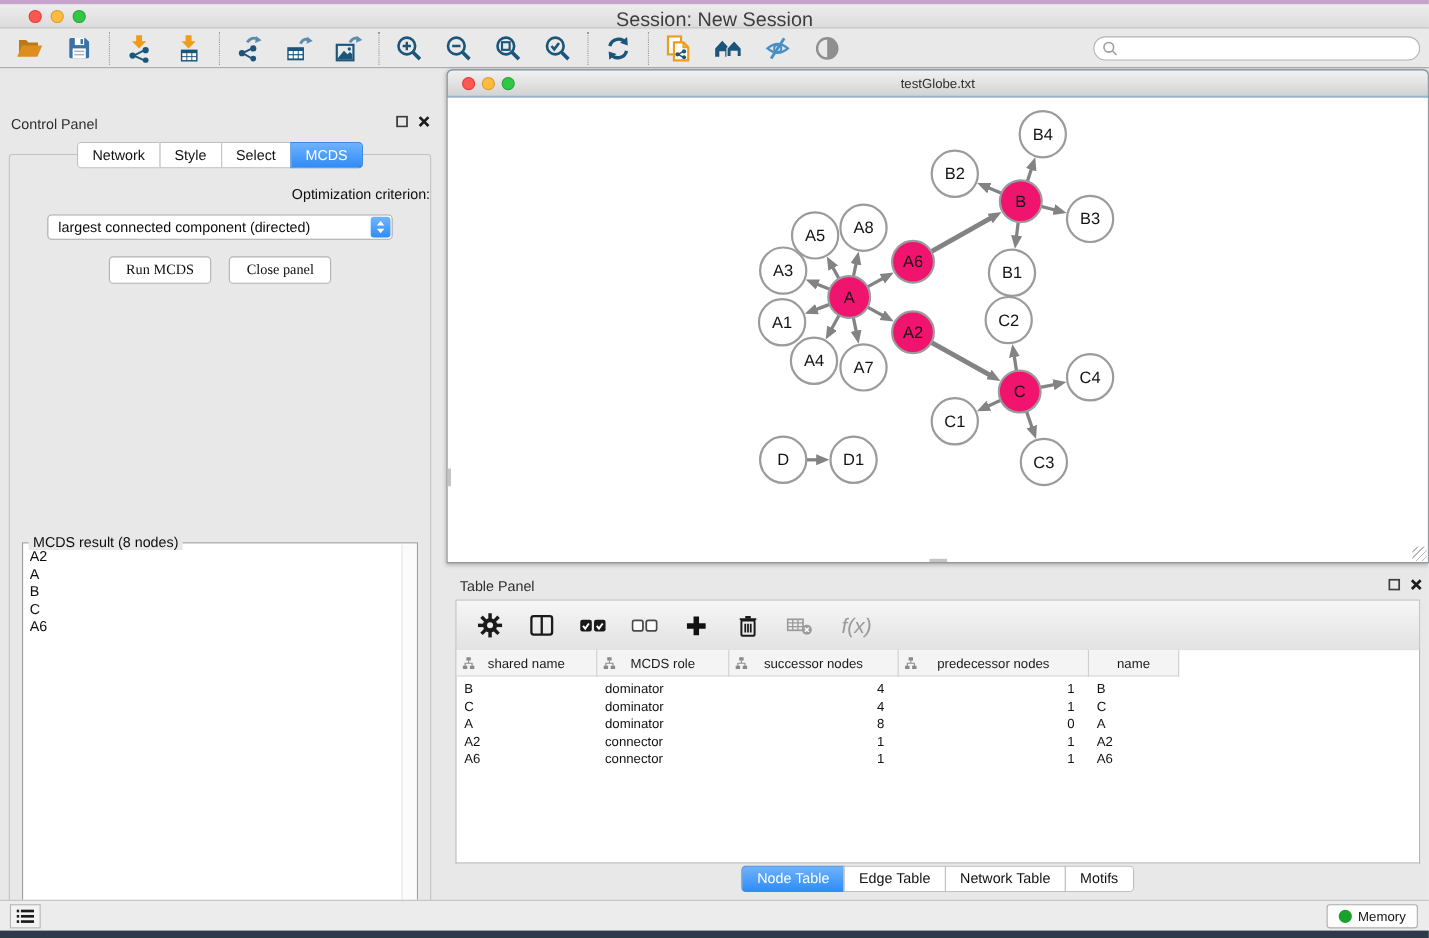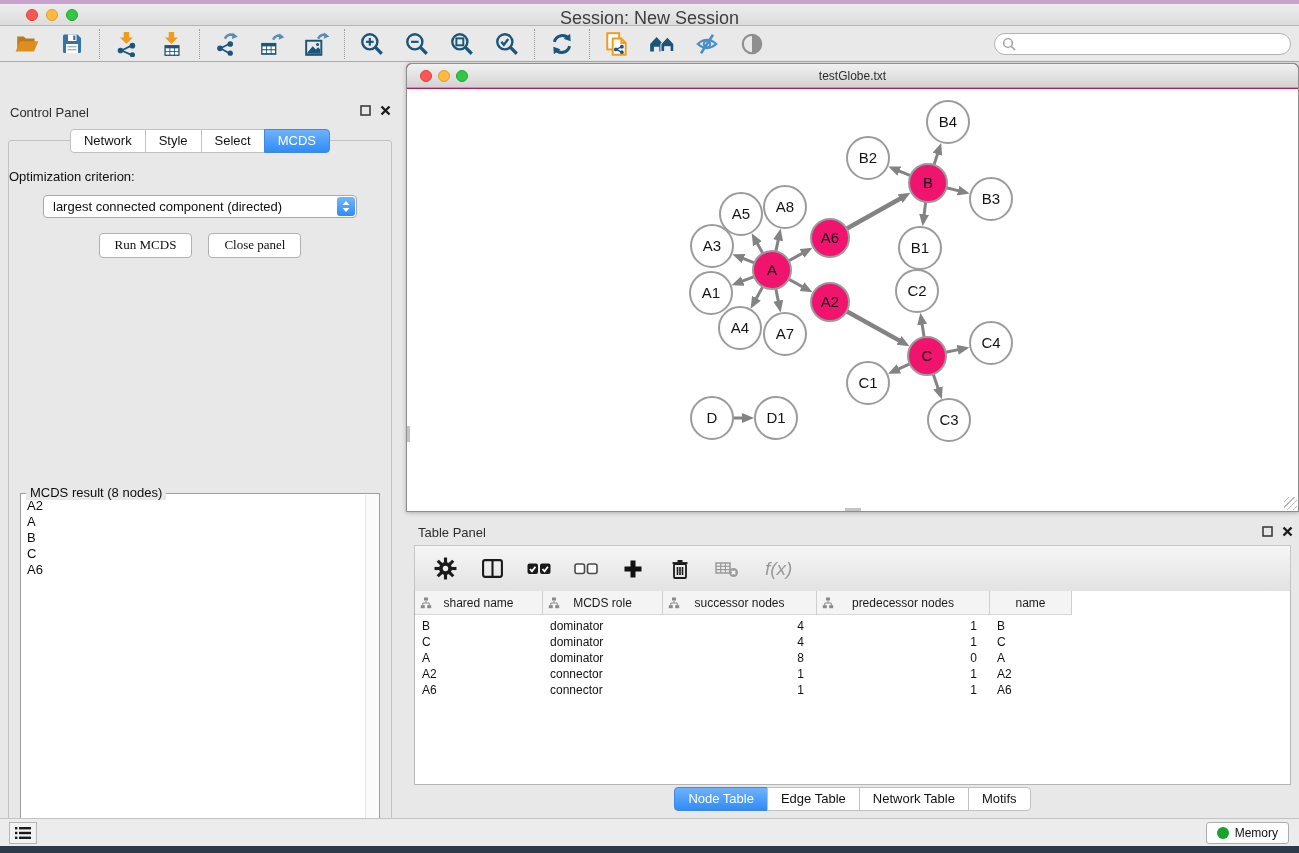--- a/index.html
+++ b/index.html
@@ -30,32 +30,32 @@
   .control-panel { position:absolute; left:3px; top:64px; width:394px; height:748px;margin-top:34px; }
   .cp-header { position:relative; height:26px; }
   .cp-header .cp-title { position:absolute; left:7px; top:7px; font-size:13px; color:#2e2e2e; }
   .panel-winbtns { position:absolute; right:6px; top:7px; display:flex; gap:9px; align-items:center; }
   .cp-tabs { position:absolute; left:0; right:0; top:31px; display:flex; justify-content:center; z-index:3; }
   .seg-tab { padding:3px 13px 4px; font-size:13px; background:#fff; border:1px solid #c0c0c0; margin-left:-1px; color:#111; cursor:default; }
   .seg-tab.first { border-radius:4px 0 0 4px; margin-left:0; }
   .seg-tab.last  { border-radius:0 4px 4px 0; }
   .seg-tab.active { background:linear-gradient(#6fb2fc,#2f8cf6); border-color:#4189dd; color:#fff; }
   .cp-body { position:absolute; left:5px; right:5px; top:42px; bottom:8px; background:#e8e8e8; border:1px solid #c2c2c2; border-radius:3px; }
-  .opt-label { text-align:left; padding-top:28px; font-size:13px; color:#0d0d0d; }
+  .opt-label { text-align:right; padding-top:28px; font-size:13px; color:#0d0d0d; }
   .cp-select { position:relative; margin:11px auto 0; width:314px; height:23px; background:#fff; border:1px solid #a9a9a9; border-radius:4px; display:flex; align-items:center; font-size:13px; color:#0d0d0d; padding-left:9px; }
   .cp-select .stepper { position:absolute; right:1px; top:1px; width:18px; height:19px; border-radius:3px; background:linear-gradient(#74b6ff,#2e8cf6); display:flex; align-items:center; justify-content:center; }
   .cp-buttons { display:flex; justify-content:center; gap:16px; margin-top:15px; }
   .mac-btn { font-size:13px; color:#0d0d0d; background:#fff; border:1px solid #b1b1b1; border-radius:4px; padding:3px 15px 4px; cursor:default; font-family:Liberation Serif, serif; }
   .result-box { position:absolute; left:11px; right:11px; top:352px; bottom:5px; background:#fff; border:1px solid #9d9d9d; }
   .result-legend { position:absolute; top:-9px; left:5px; background:#e8e8e8; padding:0 4px; font-size:13px; color:#0d0d0d; }
   .result-list { position:absolute; inset:4px 15px 2px 6px; font-size:13px; color:#0d0d0d; line-height:16px; overflow:hidden; }
   .result-scroll { position:absolute; top:1px; bottom:1px; right:1px; width:13px; background:#fbfbfb; border-left:1px solid #e4e4e4; }
 
   
-  .network-window { position:absolute; left:406px; top:63px; width:893px; height:449px; background:#be185d; border:1px solid #8d8d8d; border-radius:5px 5px 0 0; box-shadow:0 1px 4px rgba(0,0,0,.25); }
+  .network-window { position:absolute; left:406px; top:63px; width:893px; height:449px; background:#7dd3fc; border:1px solid #8d8d8d; border-radius:5px 5px 0 0; box-shadow:0 1px 4px rgba(0,0,0,.25); }
   .nw-titlebar { position:relative; height:24px; background:linear-gradient(#f1f1f1,#d3d3d3); border-bottom:1px solid #a5a5a5; border-radius:5px 5px 0 0; }
   .nw-titlebar .title { position:absolute; left:0; right:0; top:5px; text-align:center; font-size:12px; color:#2e2e2e; }
   .nw-light { position:absolute; top:6px; width:12px; height:12px; border-radius:50%; }
   .nw-light.red { left:13px; background:#fc5753; border:1px solid #df3e3a; }
   .nw-light.yellow { left:31px; background:#fdbc40; border:1px solid #de9b2d; }
   .nw-light.green { left:49px; background:#33c748; border:1px solid #23a532; }
   .nw-content { position:absolute; left:0; right:0; top:25px; bottom:0; background:#fff; overflow:hidden; }
   .nw-grip { position:absolute; right:1px; bottom:1px; width:13px; height:13px;
      background:repeating-linear-gradient(135deg, transparent 0 3px, #b9b9b9 3px 4px); }
   .nw-thumb-v { position:absolute; left:0; top:337px; width:3px; height:16px; background:#c4c4c4; }

